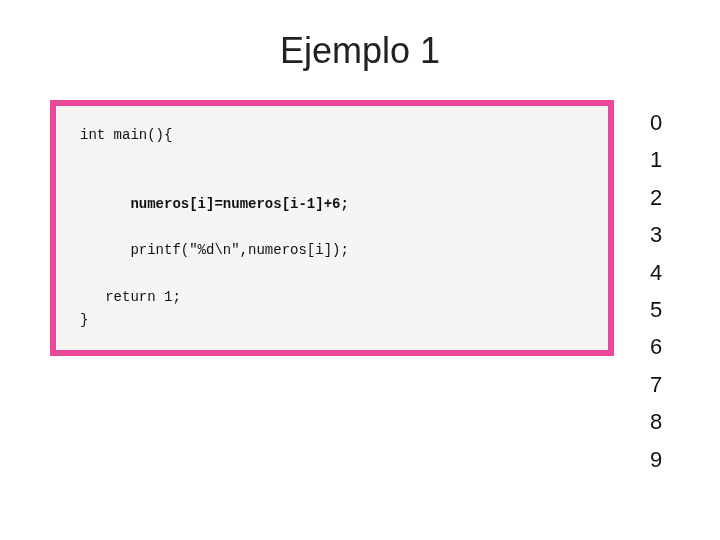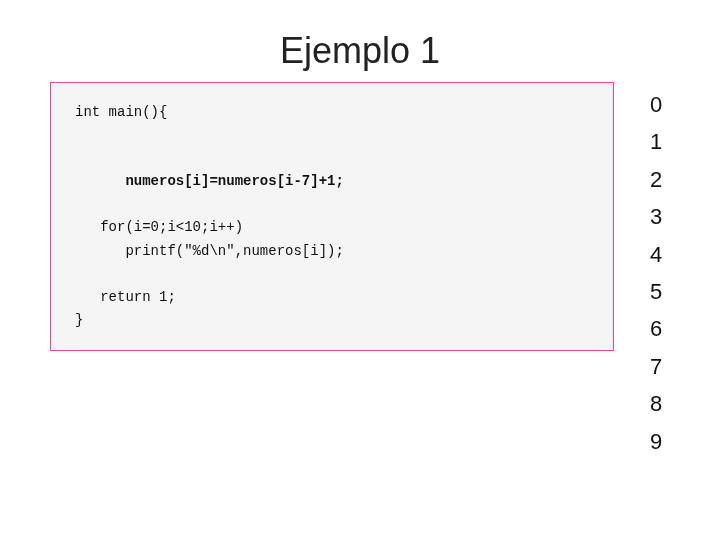--- a/index.html
+++ b/index.html
@@ -16,35 +16,35 @@
       display: flex;
       flex-direction: column;
       align-items: center;
       padding-top: 30px;
     }
 
     #title {
       font-size: 36px;
       font-weight: normal;
       color: #222222;
-      margin-bottom: 10px;
+      margin-bottom: 28px;
       align-self: center;
     }
 
     #main-content {
       display: flex;
       flex-direction: row;
       align-items: flex-start;
       gap: 28px;
       width: 620px;
     }
 
     #code-box {
       background: #f5f5f5;
-      border: 1px solid #ec4899;
+      border: 6px solid #ec4899;
       padding: 18px 24px;
       flex: 1;
       font-family: 'Courier New', Courier, monospace;
       font-size: 14px;
       color: #111111;
       line-height: 1.65;
     }
 
     #code-box .line {
       white-space: pre;
@@ -69,23 +69,22 @@
 </head>
 <body>
 
 <h1 id="title">Ejemplo 1</h1>
 
 <div id="main-content">
   <div id="code-box">
   <div class="line">int main(){</div>
       <div class="line">&nbsp;</div>
       <div class="line">&nbsp;</div>
-      <div class="line bold">      numeros[i]=numeros[i-7]+1;</div>
+      <div class="line bold">      numeros[i]=numeros[i-1]+6;</div>
       <div class="line">&nbsp;</div>
-      <div class="line">   for(i=0;i&lt;10;i++)</div>
       <div class="line">      printf("%d\n",numeros[i]);</div>
       <div class="line">&nbsp;</div>
       <div class="line">   return 1;</div>
       <div class="line">}</div>
     </div>
   <div id="output-column">
   <div>0</div>
       <div>1</div>
       <div>2</div>
       <div>3</div>

